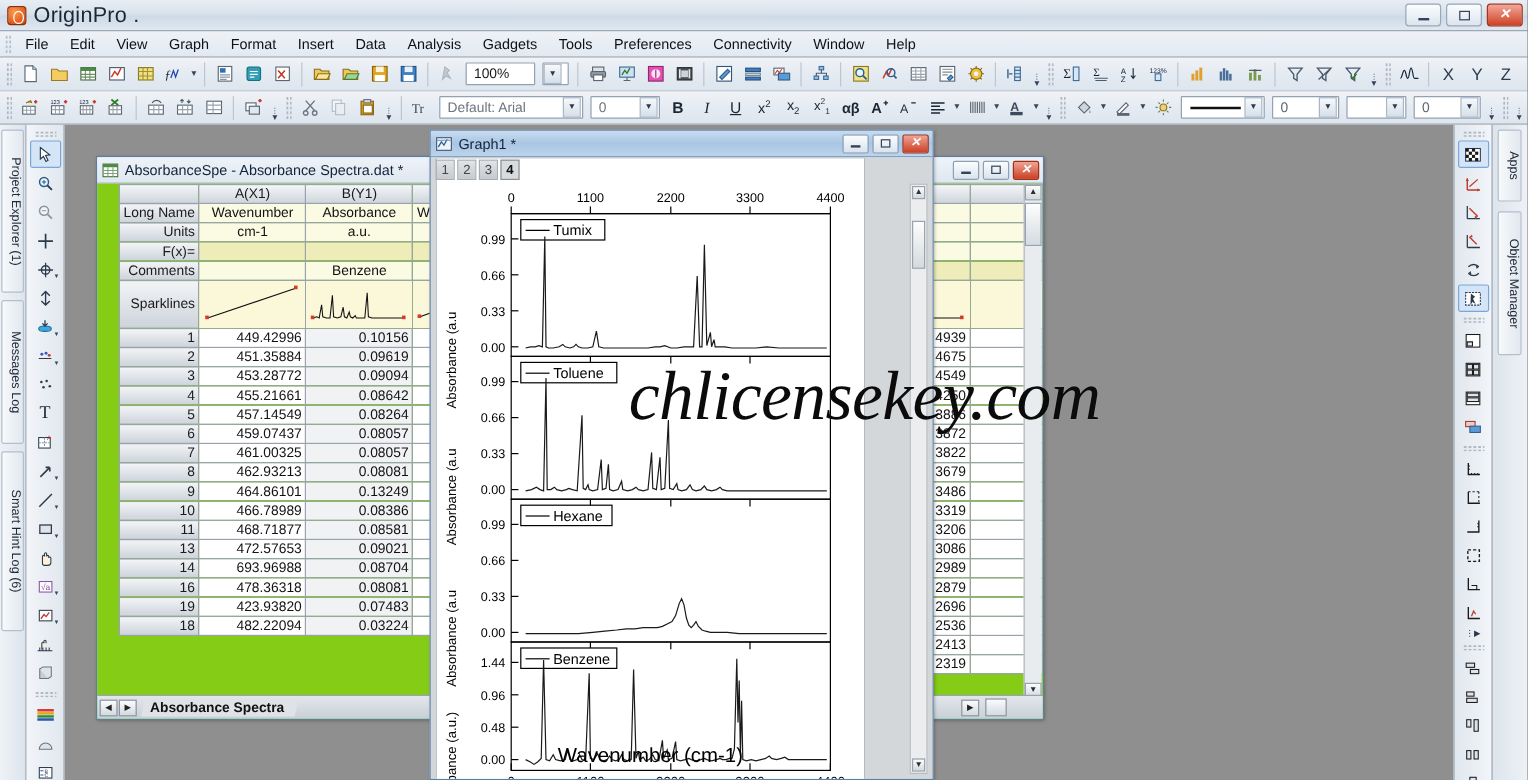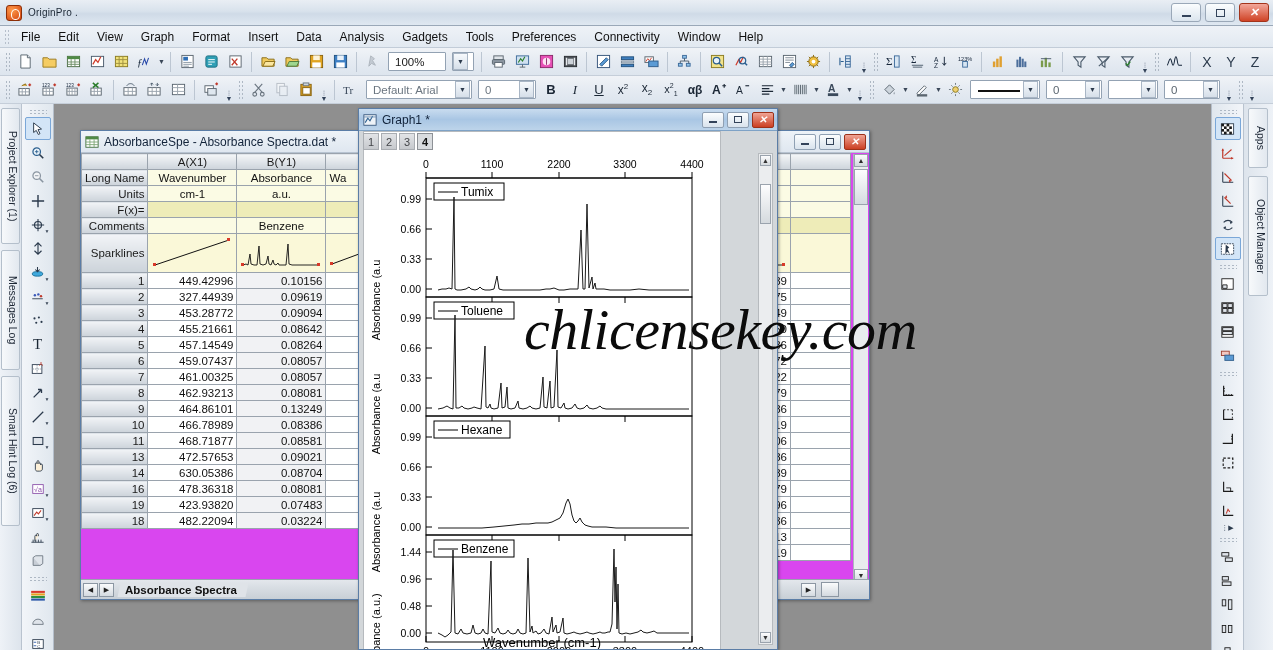--- a/index.html
+++ b/index.html
@@ -24,21 +24,21 @@
     width:16px;height:16px;margin-left:6px;margin-right:6px;
     border-radius:3px;
     background:radial-gradient(circle at 35% 30%, #ff9a4a, #d2400c);
     border:1px solid #8c2f08;
     position:relative;
   }
   #titlebar .app-icon:after{
     content:""; position:absolute; left:4px; top:3px; width:7px;height:9px;
     border:1.5px solid #fff; border-radius:50% 50% 45% 45%;
   }
-  #titlebar .app-title{ font-size:10px; color:#1b2735; letter-spacing:.2px; }
+  #titlebar .app-title{ font-size:18px; color:#1b2735; letter-spacing:.2px; }
   .winbtns{ position:absolute; right:4px; top:3px; display:flex; gap:4px; }
   .wb{
     width:30px;height:19px;border:1px solid #9aa8b8;border-radius:3px;
     background:linear-gradient(180deg,#fbfdfe,#dbe5ee);
     display:flex;align-items:center;justify-content:center;
   }
   .wb.close{ background:linear-gradient(180deg,#f2a79a,#cf4326); border-color:#a3341b; }
   .wb i{ display:block; }
   .wb .min{ width:9px;height:2px;background:#33435a; margin-top:6px;}
   .wb .max{ width:9px;height:8px;border:1.5px solid #33435a;}
@@ -176,21 +176,21 @@
     width:22px;height:16px;border:1px solid #8fa0b3;border-radius:2px;
     background:linear-gradient(180deg,#fbfdfe,#d9e3ed);
     display:flex;align-items:center;justify-content:center;
   }
   .mb.close{ background:linear-gradient(180deg,#f0a494,#cb3f23); border-color:#9d3119;}
   .mb .min{width:8px;height:2px;background:#33435a;margin-top:5px;}
   .mb .max{width:8px;height:7px;border:1.4px solid #33435a;}
   .mb .cls{color:#fff;font-size:10px;font-weight:bold;line-height:1;}
 
   
-  .ws-body{ position:absolute; left:0; right:0; top:22px; bottom:0; background:#d946ef; overflow:hidden;}
+  .ws-body{ position:absolute; left:0; right:0; top:22px; bottom:0; background:#84cc16; overflow:hidden;padding-left:18px;}
   table.ws{ border-collapse:collapse; font-size:11.5px; table-layout:fixed; }
   table.ws td, table.ws th{
     border:1px solid #9aa3ad;
     height:16px; padding:0 3px;
     font-weight:normal;
     white-space:nowrap; overflow:hidden;
   }
   .ws-corner, .ws-colhdr{
     background:linear-gradient(180deg,#f4f6f8,#cdd4db);
     text-align:center; color:#1a1a1a; font-size:11.5px;
@@ -699,21 +699,21 @@
       </svg>
   </div>
   <div class="tb-ovf"><span class="dots">⋮</span>▼</div>
 
   <div class="tb-sep"></div>
   <div class="tbtn">
     <svg width="17" height="14" viewBox="0 0 18 15">
         <text x="0" y="12" font-size="12" font-family="serif" fill="#3b4a5c">Tr</text>
       </svg>
   </div>
-  <div class="tb-combo" style="width:106px">
+  <div class="tb-combo" style="width:120px">
     <span class="val" style="color:#6b7680">Default: Arial</span>
     <span class="cbtn">▼</span>
   </div>
   <div class="tb-combo" style="width:58px">
     <span class="val" style="color:#6b7680">0</span>
     <span class="cbtn">▼</span>
   </div>
 
   <div class="tbtn">
       <b style="font-size:13px;color:#1b2735">B</b>
@@ -1035,21 +1035,21 @@
           </td>
         </tr>
         <tr>
               <td class="ws-rowhdr">1</td>
               <td class="ws-data">449.42996</td>
               <td class="ws-data alt">0.10156</td>
               <td class="ws-data"></td>
             </tr>
         <tr>
               <td class="ws-rowhdr">2</td>
-              <td class="ws-data">327.44939</td>
+              <td class="ws-data">451.35884</td>
               <td class="ws-data alt">0.09619</td>
               <td class="ws-data"></td>
             </tr>
         <tr>
               <td class="ws-rowhdr">3</td>
               <td class="ws-data">453.28772</td>
               <td class="ws-data alt">0.09094</td>
               <td class="ws-data"></td>
             </tr>
         <tr>
@@ -1101,21 +1101,21 @@
               <td class="ws-data"></td>
             </tr>
         <tr>
               <td class="ws-rowhdr">13</td>
               <td class="ws-data">472.57653</td>
               <td class="ws-data alt">0.09021</td>
               <td class="ws-data"></td>
             </tr>
         <tr>
               <td class="ws-rowhdr">14</td>
-              <td class="ws-data">630.05386</td>
+              <td class="ws-data">693.96988</td>
               <td class="ws-data alt">0.08704</td>
               <td class="ws-data"></td>
             </tr>
         <tr>
               <td class="ws-rowhdr">16</td>
               <td class="ws-data">478.36318</td>
               <td class="ws-data alt">0.08081</td>
               <td class="ws-data"></td>
             </tr>
         <tr>
@@ -1442,21 +1442,21 @@
           </g>
 
           <g font-size="11" fill="#000" text-anchor="middle">
             <text x="62" y="523">0</text>
             <text x="128" y="523">1100</text>
             <text x="195" y="523">2200</text>
             <text x="261" y="523">3300</text>
             <text x="328" y="523">4400</text>
           </g>
         </svg>
-        <div style="position:absolute;left:0;bottom:0;width:100%;text-align:center;font-size:13px;color:#000;">Wavenumber (cm-1)</div>
+        <div style="position:absolute;left:0;bottom:10px;width:100%;text-align:center;font-size:17px;color:#000;">Wavenumber (cm-1)</div>
       </div>
 
       <div class="graph-vscroll">
         <div class="gvs-arrow" style="top:1px">▲</div>
         <div class="gvs-thumb"></div>
         <div class="gvs-arrow" style="bottom:1px">▼</div>
       </div>
     </div>
   </div>
 

